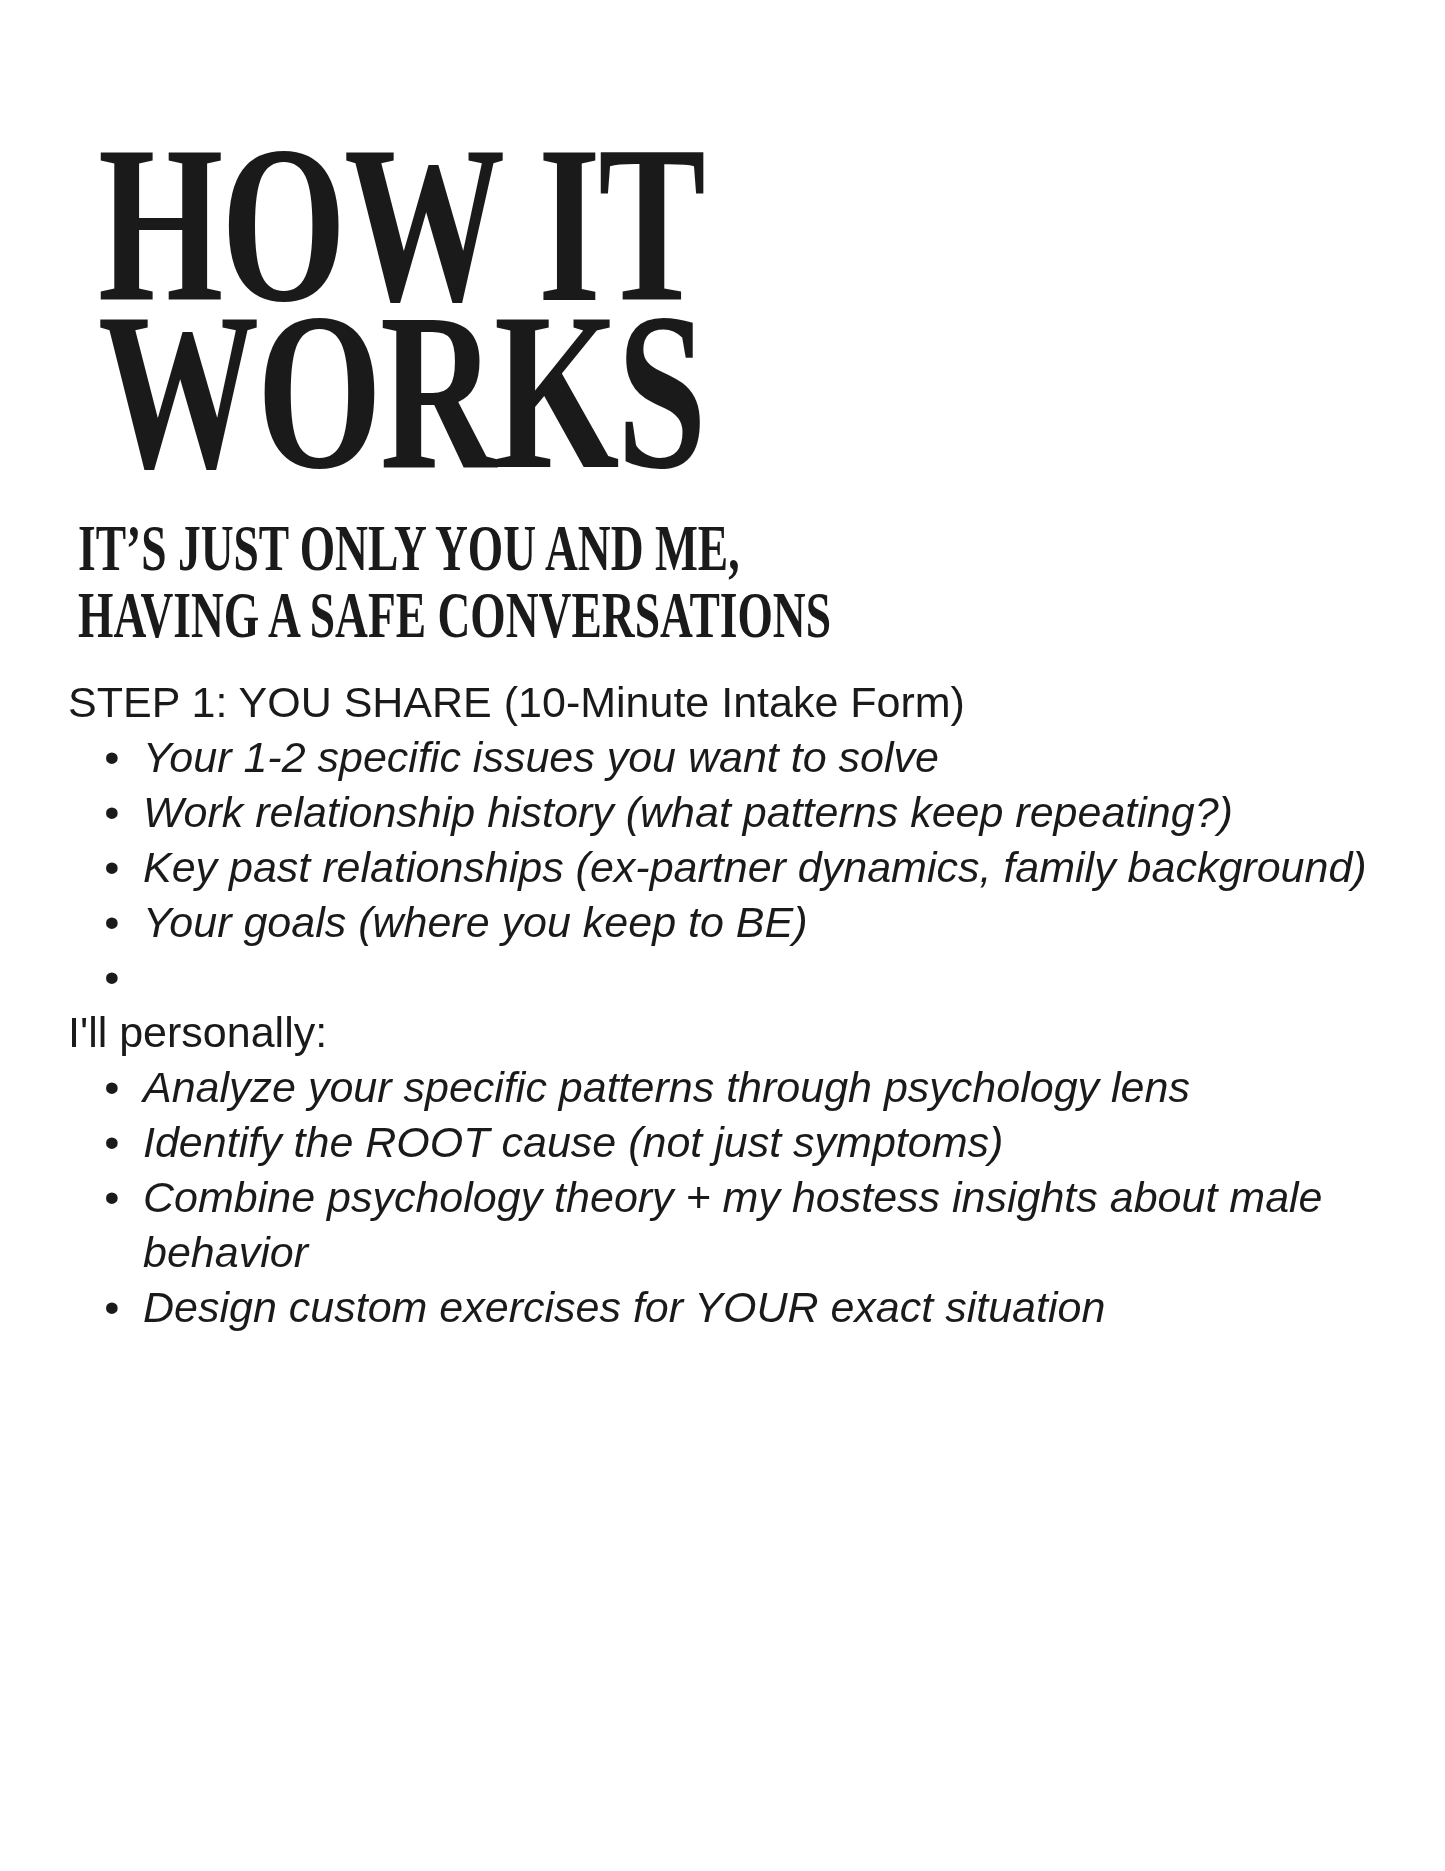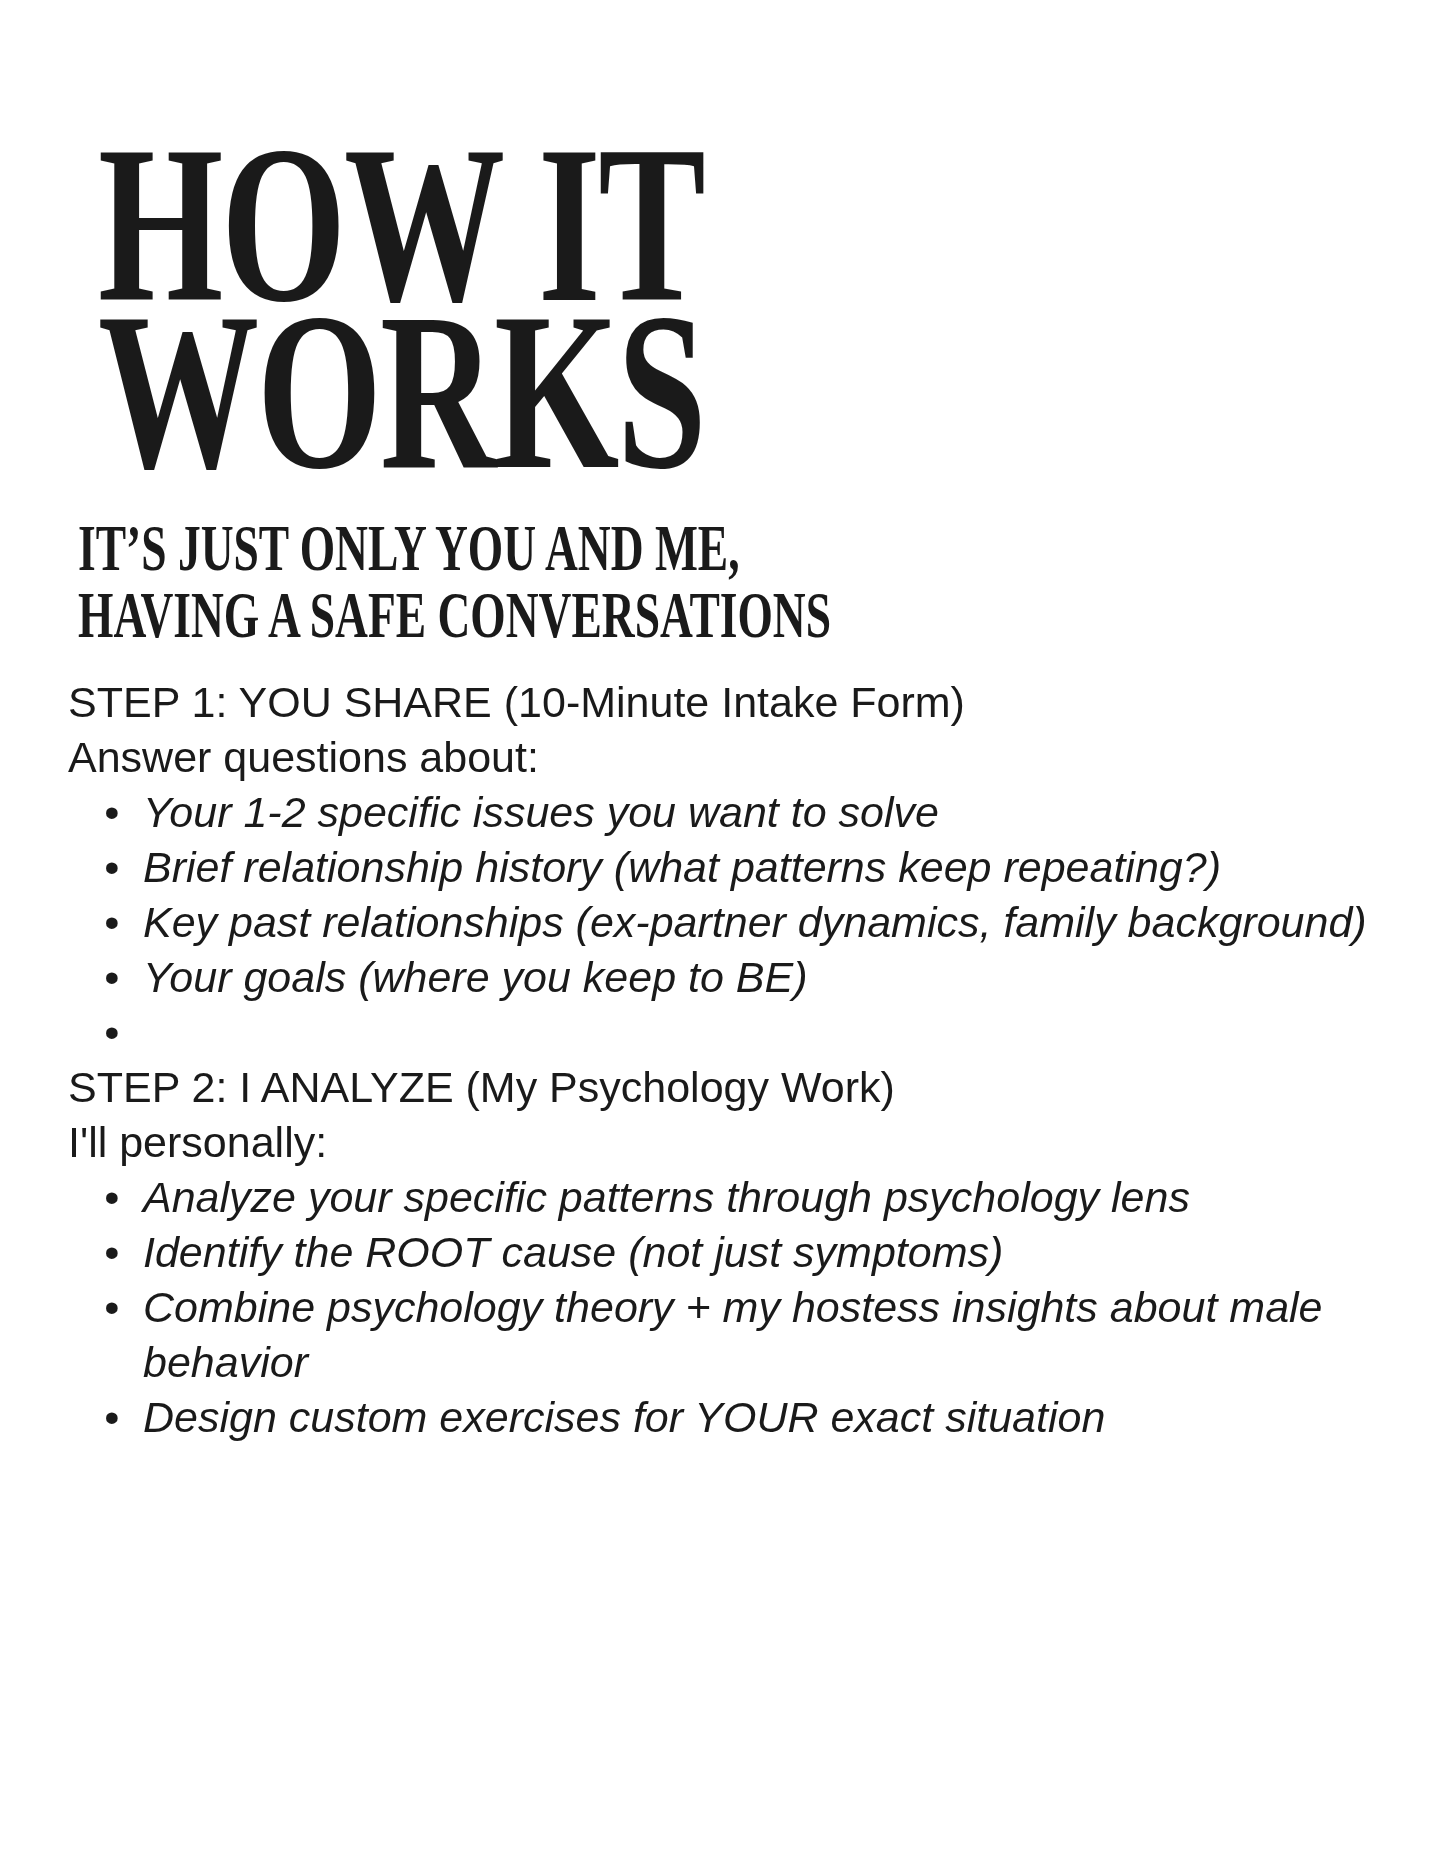--- a/index.html
+++ b/index.html
@@ -74,32 +74,30 @@
 
   <h2 class="subtitle">
     <span class="line">IT’S JUST ONLY YOU AND ME,</span>
     <span class="line">HAVING A SAFE CONVERSATIONS</span>
   </h2>
 
   <div class="body-copy">
 
     <section>
       <p>STEP 1: YOU SHARE (10-Minute Intake Form)</p>
-      <p>Answer questions about:</p>
       <ul class="bullets">
           <li>Your 1-2 specific issues you want to solve</li>
-          <li>Brief relationship history (what patterns keep repeating?)</li>
+          <li>Work relationship history (what patterns keep repeating?)</li>
           <li>Key past relationships (ex-partner dynamics, family background)</li>
           <li>Your goals (where you keep to BE)</li>
           <li>&nbsp;</li>
         </ul>
     </section>
 
     <section>
-      <p>STEP 2: I ANALYZE (My Psychology Work)</p>
       <p>I'll personally:</p>
       <ul class="bullets">
           <li>Analyze your specific patterns through psychology lens</li>
           <li>Identify the ROOT cause (not just symptoms)</li>
           <li>Combine psychology theory + my hostess insights about male behavior</li>
           <li>Design custom exercises for YOUR exact situation</li>
         </ul>
     </section>
 
   </div>

